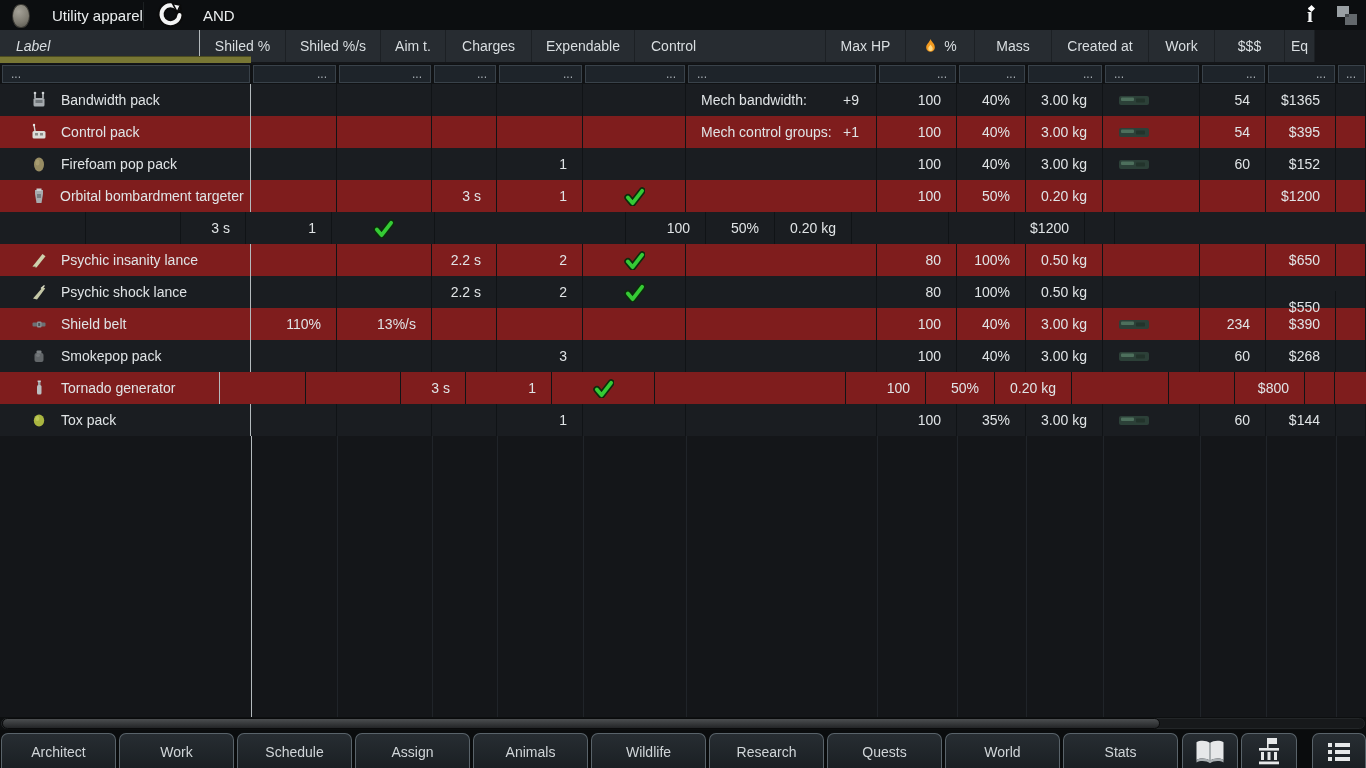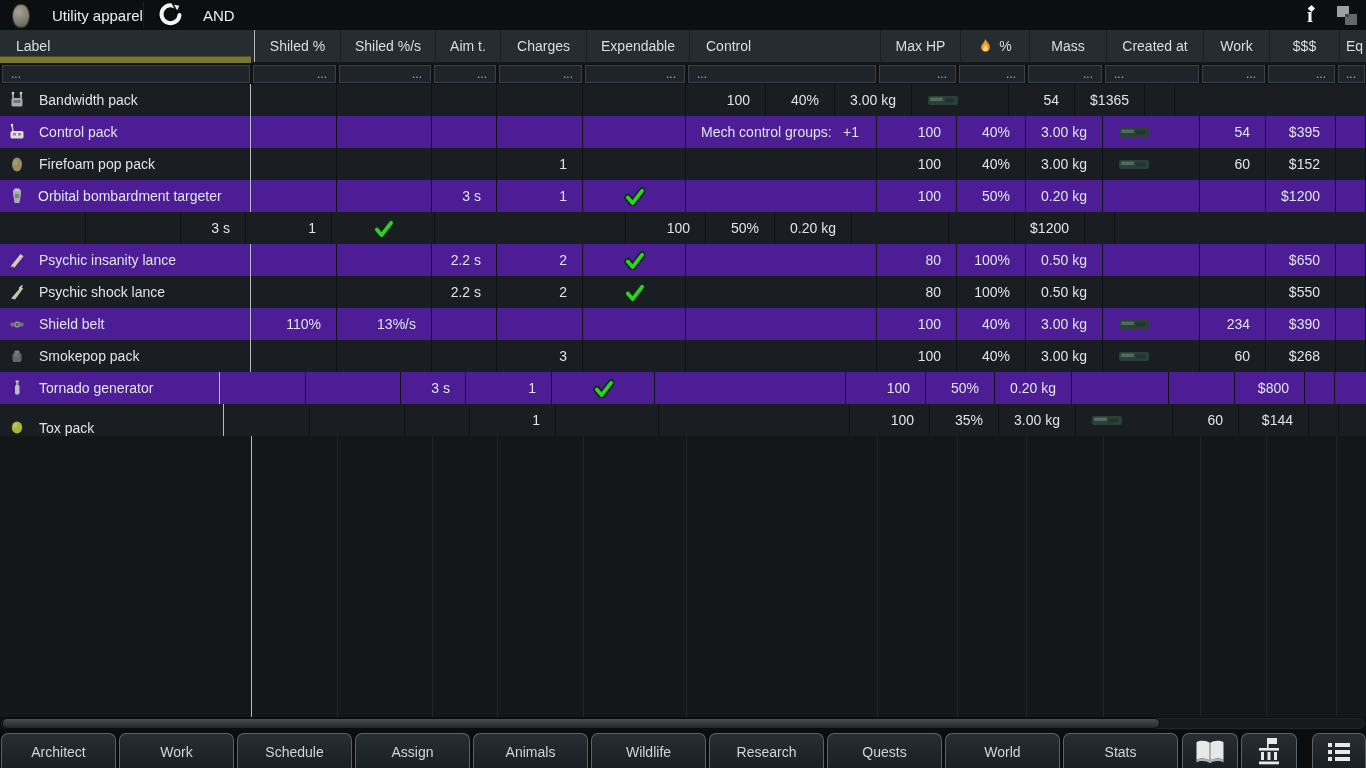--- a/index.html
+++ b/index.html
@@ -33,27 +33,27 @@
   .sortbar{position:absolute;top:26px;left:0;width:251px;height:6px;background:#787734;
            border-top:1px solid #4c4c20;}
   .frow{position:absolute;top:34px;left:0;height:20px;display:flex;background:#101214;}
   .fcell{box-sizing:border-box;margin:1px 1px 1px 2px;background:#1e242a;border:1px solid #39424a;
          color:#a7aeb4;font-size:12px;display:flex;align-items:center;justify-content:flex-end;
          padding:0 8px;cursor:text;}
   .fcell.al{justify-content:flex-start;}
   .rowbox{position:absolute;top:54px;left:0;}
   .trow{display:flex;height:32px;cursor:pointer;}
   .trow.odd{background:#1a1d21;}
-  .trow.even{background:#4c1d95;}
+  .trow.even{background:#7f1d1d;}
   .tcell{box-sizing:border-box;height:32px;display:flex;align-items:center;font-size:14px;
          color:#e0e4e6;border-right:1px solid #101316;}
   .tcell.num{justify-content:flex-end;padding-right:15px;}
   .tcell.ctr{justify-content:center;}
   .tcell.lft{justify-content:flex-start;padding-left:15px;}
-  .tcell.label-cell{padding-left:8px;gap:13px;}
+  .tcell.label-cell{padding-left:30px;gap:13px;}
   .tcell.offsets-cell{justify-content:space-between;padding:0 17px 0 15px;}
   .bright-border{border-right:1px solid #b4babd !important;}
   .icon18{width:18px;height:18px;flex:0 0 18px;display:flex;align-items:center;justify-content:center;}
   .void{position:absolute;top:406px;left:0;width:1366px;height:281px;background:#141619;overflow:hidden;}
   .vline{position:absolute;top:0;bottom:0;width:1px;background:#202429;}
   .vline.bright{background:#b4babd;}
   
   .hscroll{position:absolute;top:717px;left:0;width:1366px;height:13px;background:#0d0f10;}
   .hscroll .track{position:absolute;left:1px;right:1px;top:1px;height:11px;border-radius:6px;
                   background:#17191b;border:1px solid #232628;box-sizing:border-box;}
@@ -90,21 +90,21 @@
       <rect x="11" y="9" width="12" height="11" fill="#636growth86c"></rect>
       <rect x="11" y="9" width="12" height="11" fill="#63686c"></rect>
       <rect x="3" y="1" width="12" height="11" fill="#9aa0a4"></rect>
       <rect x="11" y="9" width="4" height="3" fill="#43474a"></rect>
     </svg>
   </div>
 </div>
 
 <div class="table-area">
   <div class="thead">
-      <div class="hcell al bright-border" style="width: 255px;">
+      <div class="hcell al bright-border" style="width: 200px; font-style: italic;">
         <span>Label</span>
       </div>
       <div class="hcell" style="width: 86px;">
         <span>Shiled %</span>
       </div>
       <div class="hcell" style="width: 95px;">
         <span>Shiled %/s</span>
       </div>
       <div class="hcell" style="width: 65px;">
         <span>Aim t.</span>
@@ -175,20 +175,24 @@
               <rect x="5.5" y="9" width="7" height="3" fill="#70767a"></rect>
             </svg>
           </span>
           <span>Bandwidth pack</span>
         </div>
         <div class="tcell num" style="width: 86px;"></div>
         <div class="tcell num" style="width: 95px;"></div>
         <div class="tcell num" style="width: 65px;"></div>
         <div class="tcell num" style="width: 86px;"></div>
         <div class="tcell ctr" style="width: 103px;"></div>
+        <div class="tcell offsets-cell" style="width: 191px;">
+          <span>Mech bandwidth:</span>
+          <span>+9</span>
+        </div>
         <div class="tcell num" style="width: 80px;">
           <span>100</span>
         </div>
         <div class="tcell num" style="width: 69px;">
           <span>40%</span>
         </div>
         <div class="tcell num" style="width: 77px;">
           <span>3.00 kg</span>
         </div>
         <div class="tcell lft" style="width: 97px;">
@@ -452,21 +456,21 @@
           <span>80</span>
         </div>
         <div class="tcell num" style="width: 69px;">
           <span>100%</span>
         </div>
         <div class="tcell num" style="width: 77px;">
           <span>0.50 kg</span>
         </div>
         <div class="tcell lft" style="width: 97px;"></div>
         <div class="tcell num" style="width: 66px;"></div>
-        <div class="tcell num" style="width: 70px;">
+        <div class="tcell num" style="width: 70px; margin-top: 15px;">
           <span>$550</span>
         </div>
         <div class="tcell num" style="width: 30px;"></div>
       </div>
       <div class="trow even">
         <div class="tcell label-cell bright-border" style="width: 251px;">
           <span class="icon18">
             <svg width="18" height="18" viewBox="0 0 18 18">
               <rect x="2.5" y="7.5" width="13" height="4" rx="1" fill="#6c7175"></rect>
               <rect x="7" y="6.5" width="4.5" height="6" rx="1" fill="#8b9094"></rect>
@@ -594,21 +598,21 @@
           <span>0.20 kg</span>
         </div>
         <div class="tcell lft" style="width: 97px;"></div>
         <div class="tcell num" style="width: 66px;"></div>
         <div class="tcell num" style="width: 70px;">
           <span>$800</span>
         </div>
         <div class="tcell num" style="width: 30px;"></div>
       </div>
       <div class="trow odd">
-        <div class="tcell label-cell bright-border" style="width: 224px; align-items: flex-end;">
+        <div class="tcell label-cell bright-border" style="width: 251px;">
           <span class="icon18">
             <svg width="18" height="18" viewBox="0 0 18 18">
               <ellipse cx="9" cy="9.5" rx="5.2" ry="6" fill="#a9b540"></ellipse>
               <ellipse cx="7.3" cy="7.5" rx="2" ry="2.5" fill="#c6d05f" opacity="0.7"></ellipse>
             </svg>
           </span>
           <span>Tox pack</span>
         </div>
         <div class="tcell num" style="width: 86px;"></div>
         <div class="tcell num" style="width: 95px;"></div>

